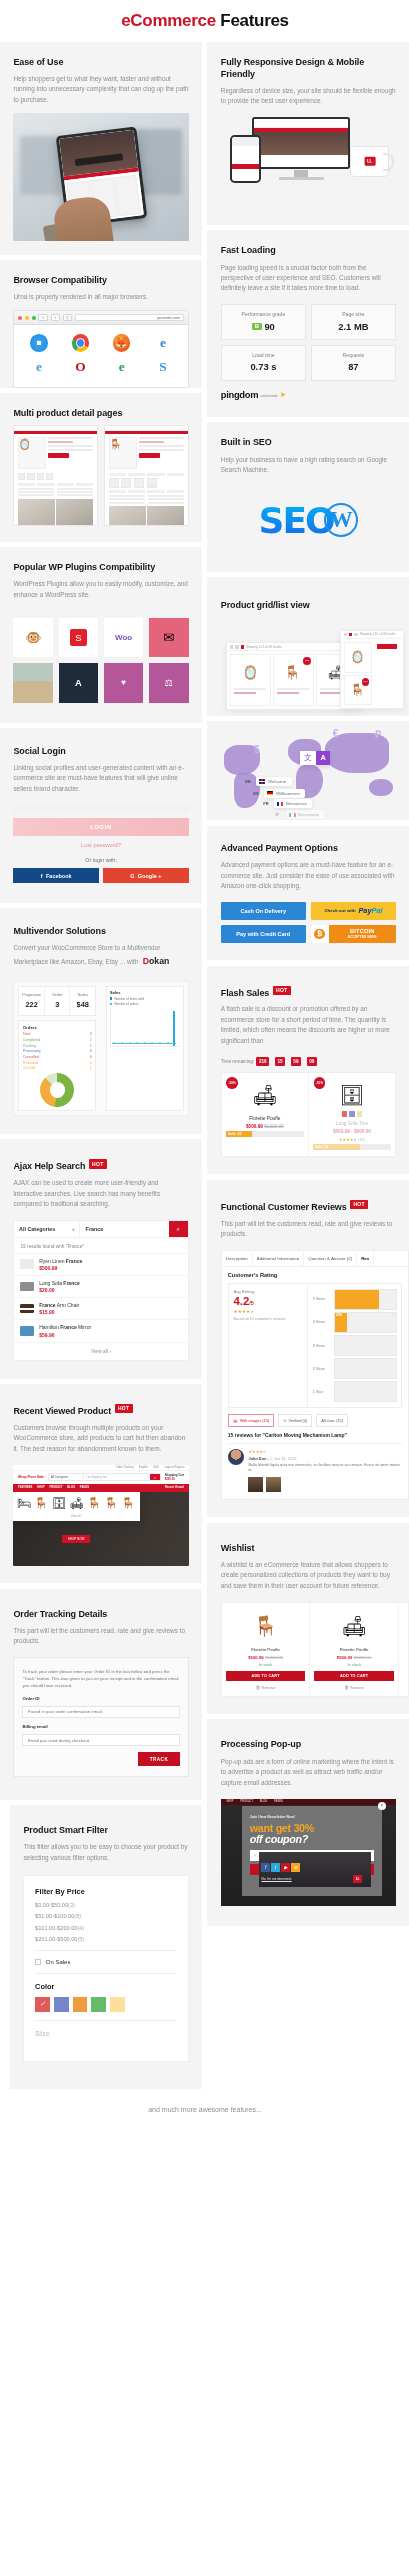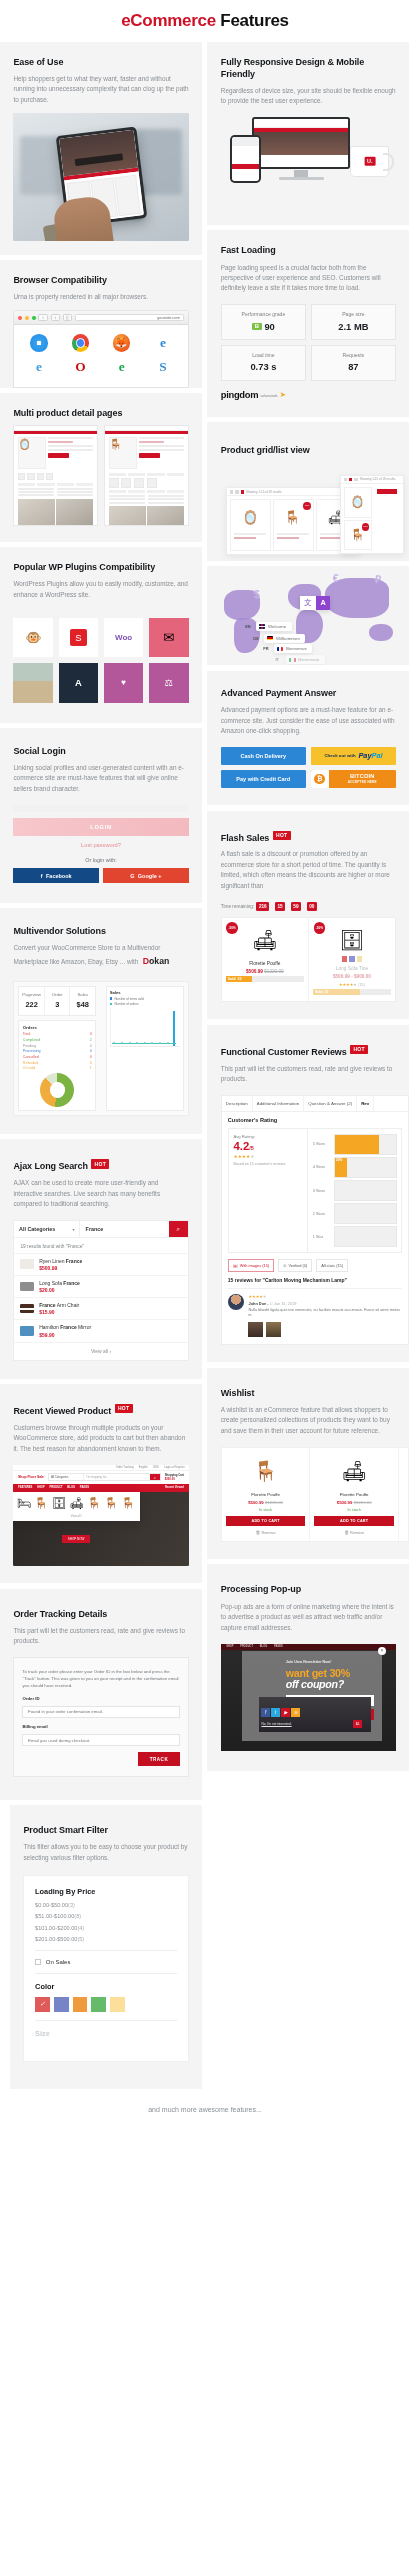--- a/index.html
+++ b/index.html
@@ -457,21 +457,21 @@
   .colors i{width:14.8px;height:14.8px;display:block;position:relative;}
   .colors i.sel:after{content:"✓";position:absolute;inset:0;color:#fff;font-size:6.7px;
      display:flex;align-items:center;justify-content:center;}
   .sizeh{font-size:7.4px;font-weight:700;color:#c9cdd0;}
 
   
   .promo{height:107px;position:relative;background:#3a3a3a;overflow:hidden;}
   .promo .sitebg{position:absolute;inset:0;background:linear-gradient(#2a2a2a,#1f1f1f);}
   .promo .topnav{position:absolute;left:0;right:0;top:0;height:6.7px;background:#4a0d12;
      display:flex;align-items:center;gap:6.7px;padding:0 5.4px;font-size:2.6px;color:#d9b9bc;font-weight:700;}
-  .promo .modal{position:absolute;left:12%;right:8%;top:7.4px;bottom:9.4px;background:rgba(122,122,122,.93);padding-left:36px;}
+  .promo .modal{position:absolute;left:12%;right:8%;top:7.4px;bottom:9.4px;background:rgba(122,122,122,.93);}
   .promo .close{position:absolute;right:-4px;top:-4px;width:8px;height:8px;border-radius:50%;
      background:#fff;color:#666;font-size:4.7px;display:flex;align-items:center;justify-content:center;}
   .promo .ptxt{padding:9.4px 8px 0;}
   .promo .join{font-size:3.6px;color:#efefef;font-weight:700;margin-bottom:3.4px;}
   .promo .big{font-size:10.7px;font-weight:800;color:#fff;line-height:1.04;letter-spacing:-0.3px;}
   .promo .big span{color:#f5a623;}
   .promo .big em{font-style:italic;}
   .promo .email{margin:5.4px 8px 0;height:10.7px;background:#fff;display:flex;align-items:center;
      gap:2.7px;padding:0 4px;font-size:3.6px;color:#a9adb0;}
   .promo .sub{margin:3.4px 8px 0;height:10.7px;background:#c30f1f;color:#fff;font-size:3.4px;
@@ -770,21 +770,21 @@
                 <i style="left:74%"></i>
                 <i style="left:86%"></i>
               </div>
           </div>
         </div>
       </div>
     </div>
 
     <div class="card" style="padding:20px 13.4px 17.5px;">
       <h3>
-        <span>Ajax Long Search</span><span class="hot">HOT</span>
+        <span>Ajax Help Search</span><span class="hot">HOT</span>
       </h3>
       <p class="desc" style="margin-bottom:10.7px;">AJAX can be used to create more user-friendly and interactive searches. Live search has many benefits compared to traditional searching.</p>
       <div class="ajax">
         <div class="ajax-bar">
           <div class="ajax-cat">
             <span>All Categories</span>
             <span style="font-size:4px;color:#999;">▾</span>
           </div>
           <div class="ajax-q">France</div>
           <div class="ajax-go">⌕</div>
@@ -890,21 +890,21 @@
         <div class="btnrow">
           <button>TRACK</button>
         </div>
       </div>
     </div>
 
     <div class="card" style="padding:20px 13.4px 0;margin-left:10px;">
       <h3>Product Smart Filter</h3>
       <p class="desc" style="margin-bottom:12px;">This filter allows you to be easy to choose your product by selecting various filter options.</p>
       <div class="filter">
-        <h4>Loading By Price</h4>
+        <h4>Filter By Price</h4>
         <div class="prow"><span>$0.00-$50.00</span><em>(3)</em></div>
         <div class="prow"><span>$51.00-$100.00</span><em>(8)</em></div>
         <div class="prow"><span>$101.00-$200.00</span><em>(4)</em></div>
         <div class="prow"><span>$201.00-$500.00</span><em>(5)</em></div>
         <hr>
         <div class="chk">
           <i></i>
           <span>On Sales</span>
         </div>
         <hr>
@@ -978,20 +978,28 @@
           <div class="val">87</div>
         </div>
       </div>
       <div class="pingdom">
         <span class="wm">pingdom</span>
         <span class="sub">solarwinds</span>
         <span class="arrow">➤</span>
       </div>
     </div>
 
+    <div class="card" style="padding-bottom:14.8px;">
+      <h3>Built in SEO</h3>
+      <p class="desc">Help your business to have a high rating search on Google Search Machine.</p>
+      <div class="seo-wrap">
+        <span class="seo-text">SEO</span>
+        <span class="wp-circle">W</span>
+      </div>
+    </div>
 
     <div class="card" style="padding:23px 0 0 13.4px;">
       <h3 style="margin-bottom:17.5px;">Product grid/list view</h3>
       <div class="gridlist">
         <div class="gl-card gl-main">
           <div class="gl-bar">
               <i></i>
               <i></i>
               <i class="red"></i>
               <span>Showing 1-15 of 18 results</span>
@@ -1080,21 +1088,21 @@
         </div>
         <div class="langpill" style="left:39%;top:90%;opacity:.5">
           <span class="code">IT</span>
           <i class="flag f-it"></i>
             <span>Benvenuto</span>
         </div>
       </div>
     </div>
 
     <div class="card" style="padding:17.5px 13.4px 17.5px;">
-      <h3>Advanced Payment Answer</h3>
+      <h3>Advanced Payment Options</h3>
       <p class="desc" style="margin-bottom:10.7px;">Advanced payment options are a must-have feature for an e-commerce site. Just consider the ease of use associated with Amazon one-click shopping.</p>
       <div class="paygrid">
         <div class="paybtn pay-cod">Cash On Delivery</div>
         <div class="paybtn pay-pp">
           <span>Check out with</span>
           <b><span>Pay</span><i>Pal</i></b>
         </div>
         <div class="paybtn pay-cc">Pay with Credit Card</div>
         <div class="paybtn pay-btc">
           <span class="circ">

